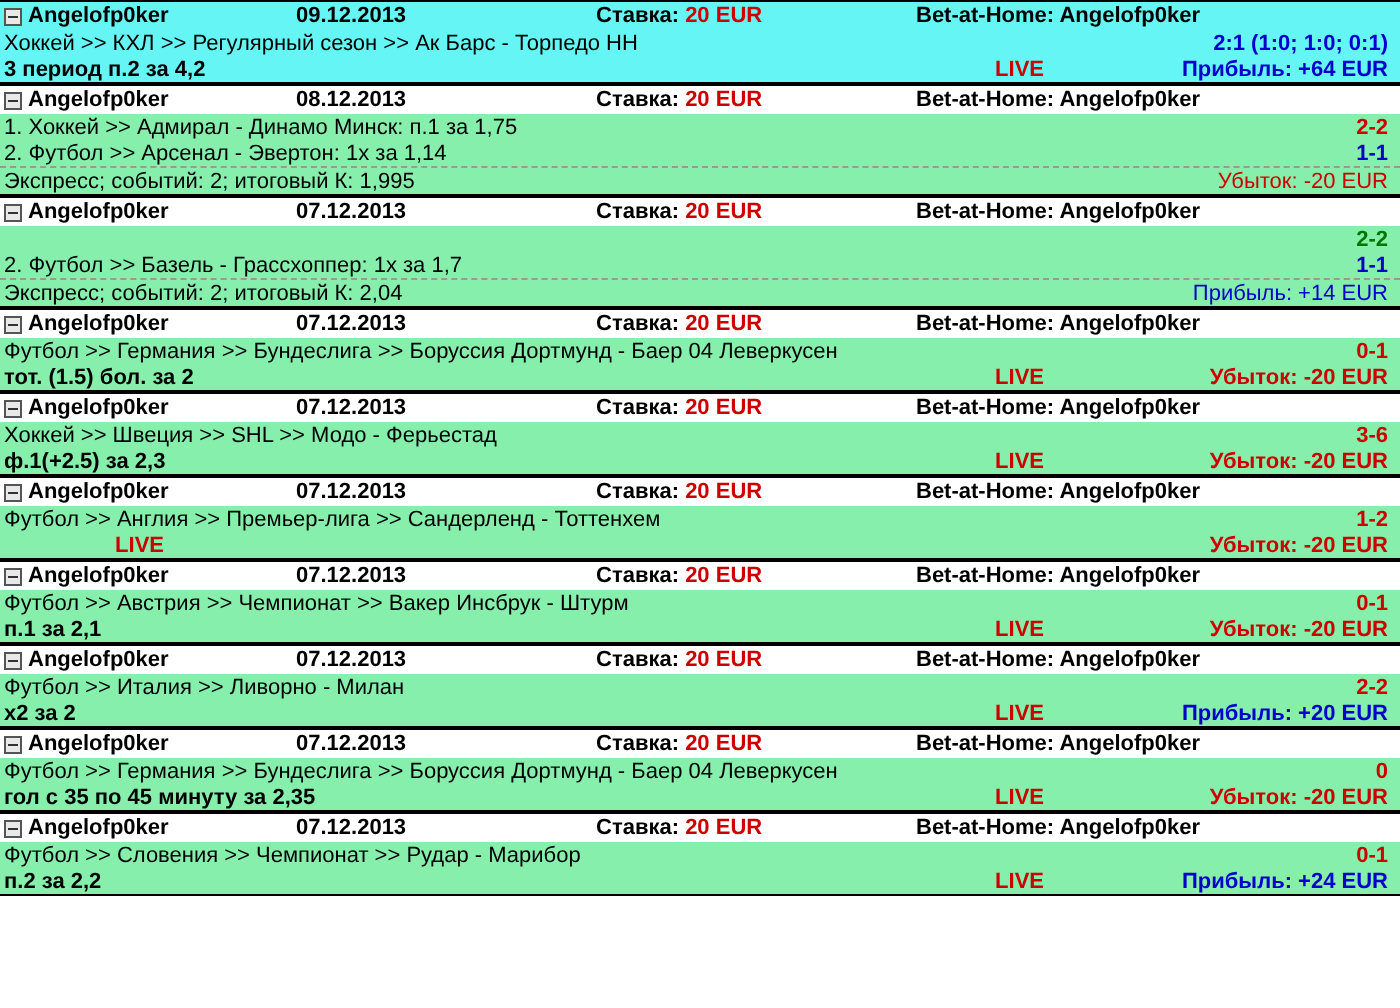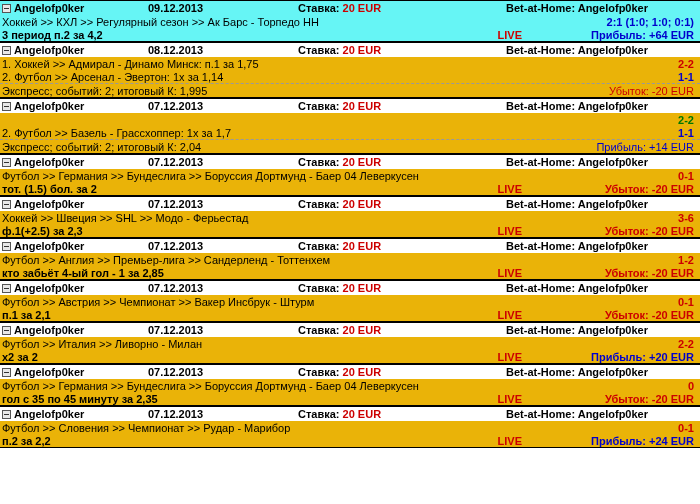--- a/index.html
+++ b/index.html
@@ -10,38 +10,38 @@
     font-family: "Liberation Sans", sans-serif;
     font-size: 11px;
     color: #000;
     overflow: hidden;
   }
   #app { width: 700px; height: 504px; position: relative; }
 
   .bet-block {
     border-top: 1px solid #000;
     border-bottom: 1px solid #000;
-    background: #eab308;
+    background: #86efac;
   }
   .bet-block.highlight .hdr,
   .bet-block.highlight .row,
   .bet-block.highlight .foot { background: #66f5f5; }
 
   .hdr {
     display: flex;
     align-items: center;
     height: 14px;
     background: #ffffff;
     font-weight: bold;
     font-size: 11px;
   }
   .hdr .c-user { width: 148px; display: flex; align-items: center; gap: 3px; padding-left: 2px; }
   .hdr .c-date { width: 150px; text-align: left; }
   .hdr .c-stake { width: 160px; text-align: left; }
-  .hdr .c-book { flex: 1; text-align: center; padding-right: 4px; }
+  .hdr .c-book { flex: 1; text-align: left; padding-right: 4px; }
 
   .expand-box {
     display: inline-block;
     width: 9px; height: 9px;
     border: 1px solid #555;
     background: #e8e8e8;
     position: relative;
     flex: 0 0 auto;
   }
   .expand-box::before {
@@ -209,21 +209,20 @@
         <div class="c-date">07.12.2013</div>
         <div class="c-stake"><span>Ставка: </span><span class="stake-val">20 EUR</span></div>
         <div class="c-book book">Bet-at-Home: Angelofp0ker</div>
       </div>
       <div class="row">
         <div class="c-evt">Футбол &gt;&gt; Англия &gt;&gt; Премьер-лига &gt;&gt; Сандерленд - Тоттенхем</div>
         <div class="c-live"></div>
         <div class="c-res score red">1-2</div>
       </div>
       <div class="row">
-        <div class="c-evt" style="font-weight: bold;">кто забьёт 4-ый гол - 1 за 2,85</div>
         <div class="c-live">LIVE</div>
         <div class="c-res score red">Убыток: -20 EUR</div>
       </div>
     </div>
     <div class="bet-block">
       <div class="hdr">
         <div class="c-user">
           <span class="expand-box"></span>
           <span class="uname">Angelofp0ker</span>
         </div>

